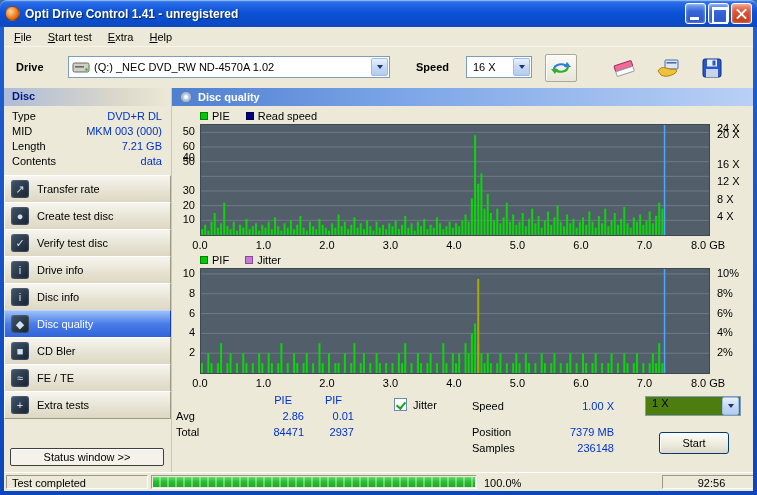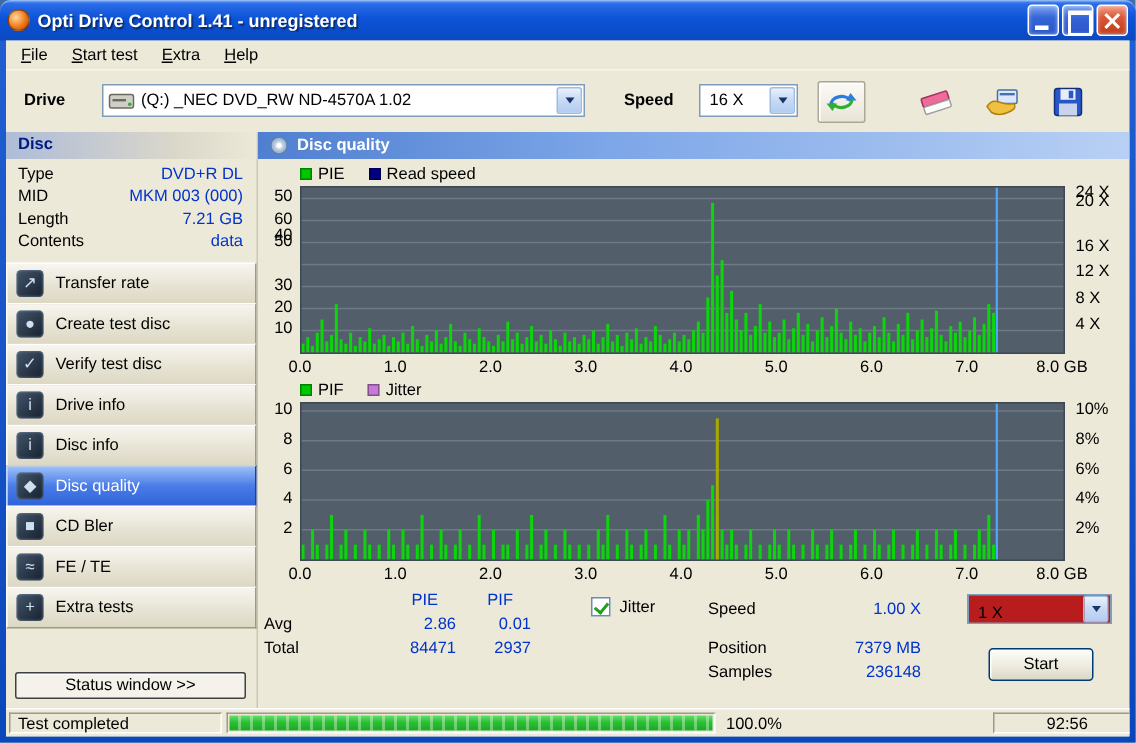--- a/index.html
+++ b/index.html
@@ -106,22 +106,22 @@
   .st-v.pif { width:50px; }
   .st-head .st-v { color:#0033cc; padding-right:14px; }
   .jitter-check { position:absolute; left:222px; top:310px; display:flex; gap:6px; align-items:center; }
   .checkbox { width:13px; height:13px; background:#fff; border:1px solid #6a8cae; position:relative; }
   .checkbox::after { content:""; position:absolute; left:3px; top:1px; width:4px; height:7px;
     border:solid #1f9e1f; border-width:0 2px 2px 0; transform:rotate(40deg); }
   .readout { position:absolute; left:300px; top:312px; width:142px; }
   .ro-row { position:relative; height:16px; }
   .ro-row.gap { margin-top:10px; }
   .ro-value { position:absolute; right:0; top:0; color:#0033cc; }
-  .speed-select { position:absolute; left:473px; top:308px; width:96px; height:20px; background:#b91c1c;
-    border:1px solid #7f9db9; display:flex; align-items:flex-end; padding-left:6px; }
+  .speed-select { position:absolute; left:473px; top:308px; width:96px; height:20px; background:#4d7c0f;
+    border:1px solid #7f9db9; display:flex; align-items:flex-start; padding-left:6px; }
   .start-btn { position:absolute; left:487px; top:344px; width:70px; height:22px; text-align:center; padding-top:4px;
     background:linear-gradient(180deg,#fdfdfa,#eceadb 60%,#dcd8c8); border:1px solid #003c74; border-radius:3px;
     box-shadow: inset 1px 1px 0 #fff; }
   
   .statusbar { position:absolute; left:0; right:0; bottom:0; height:19px; background:#ece9d8; border-top:1px solid #fff; }
   .sb-cell { position:absolute; top:2px; bottom:2px; border:1px solid; border-color:#9d9a84 #fff #fff #9d9a84; padding:1px 5px; }
   #sb-status { left:2px; width:142px; }
   #sb-progress { left:147px; width:326px; padding:1px; }
   .progress-fill { height:100%;
     background: repeating-linear-gradient(90deg, rgba(255,255,255,0) 0 6px, rgba(255,255,255,.35) 6px 8px),

